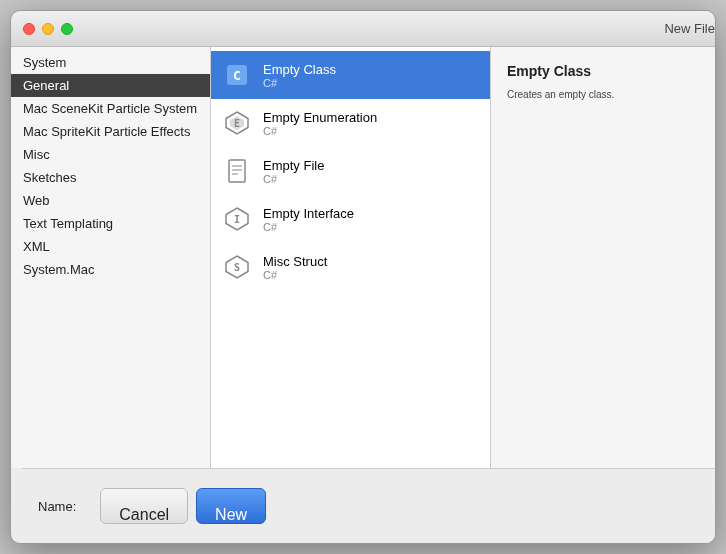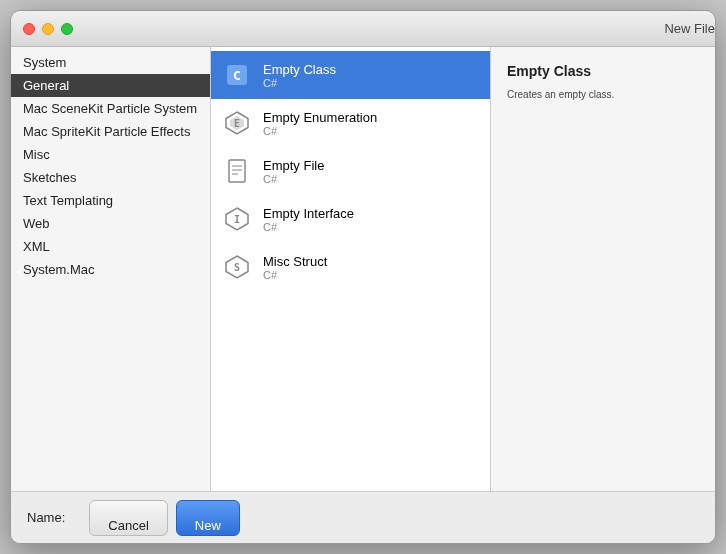--- a/index.html
+++ b/index.html
@@ -159,27 +159,28 @@
     }
 
     .desc-body {
       font-size: 10px;
       color: #444;
       line-height: 1.5;
     }
 
     
     .bottom-bar {
-      height: 52px;
+      height: 75px;
       background: #ececec;
       border-top: 1px solid #ccc;
       display: flex;
       align-items: center;
       padding: 0 16px;
       gap: 12px;
+      margin-left: 11px;
     }
 
     .name-label {
       font-size: 13px;
       color: #222;
       white-space: nowrap;
       margin-right: 4px;
     }
 
     .name-input {
@@ -196,21 +197,21 @@
     .btn-group {
       display: flex;
       gap: 8px;
       margin-left: 8px;
     }
 
     .btn {
       height: 28px;
       padding: 17px 18px;
       border-radius: 6px;
-      font-size: 13px;
+      font-size: 16px;
       cursor: pointer;
       border: 1px solid #bbb;
       background: linear-gradient(to bottom, #f7f7f7, #e0e0e0);
       color: #222;
     }
 
     .btn-primary {
       background: linear-gradient(to bottom, #5b9cf6, #2e6fda);
       border-color: #2460c0;
       color: #fff;
@@ -232,22 +233,22 @@
 
   <div class="content-area">
 
     <div class="sidebar" id="sidebar-container">
         <div class="sidebar-item">System</div>
         <div class="sidebar-item selected">General</div>
         <div class="sidebar-item">Mac SceneKit Particle System</div>
         <div class="sidebar-item">Mac SpriteKit Particle Effects</div>
         <div class="sidebar-item">Misc</div>
         <div class="sidebar-item">Sketches</div>
+        <div class="sidebar-item">Web</div>
         <div class="sidebar-item">Text Templating</div>
-        <div class="sidebar-item">Web</div>
         <div class="sidebar-item">XML</div>
         <div class="sidebar-item">System.Mac</div>
       </div>
 
     <div class="file-list" id="file-list-container">
         <div class="file-item selected">
           <div class="file-icon">
             <svg width="28" height="28" viewBox="0 0 28 28">
         <rect x="4" y="4" width="20" height="20" rx="3" fill="#6fa8f0"></rect>
         <text x="14" y="19" text-anchor="middle" font-size="13" font-weight="bold" fill="white" font-family="monospace">C</text>

